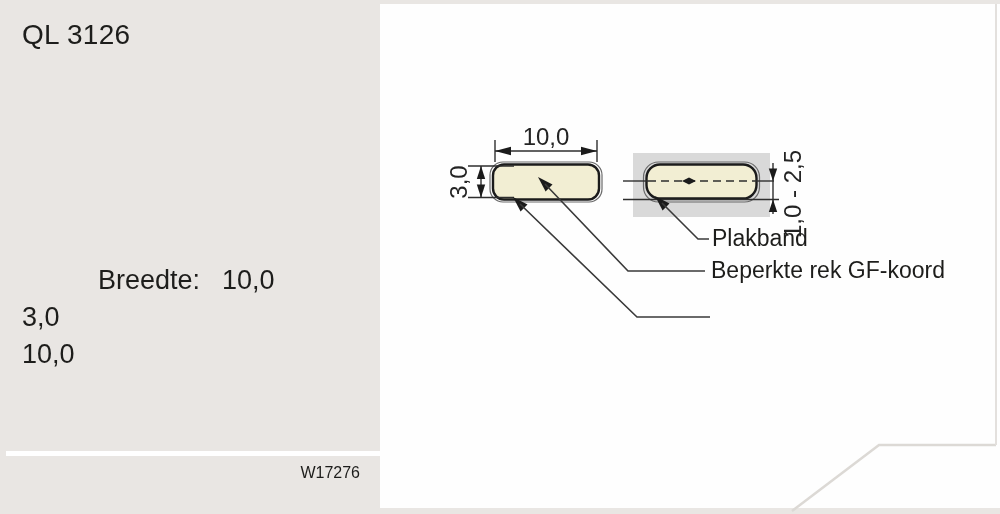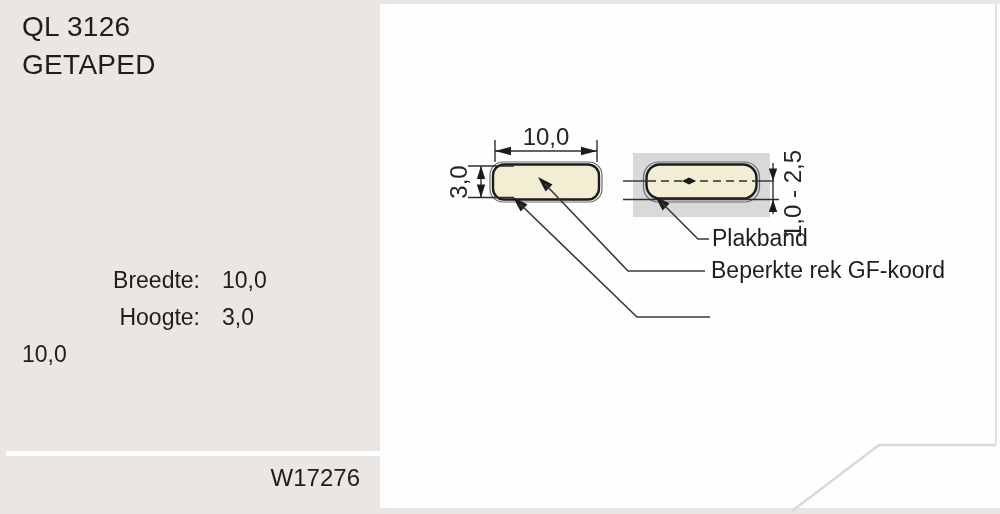--- a/index.html
+++ b/index.html
@@ -13,62 +13,60 @@
   }
   .white-panel {
     position:absolute; left:380px; top:4px; width:620px; height:504px;
     background:#fefefe;
   }
   .left-panel {
     position:absolute; left:0; top:0; width:380px; height:514px;
     background:#e9e6e3;
   }
   .title-block {
-    position:absolute; left:22px; top:8px;
+    position:absolute; left:22px; top:16px;
     font-size:28px; line-height:38px; letter-spacing:0.3px;
   }
-  .specs { position:absolute; left:0; top:262px; width:380px; font-size:23px; }
+  .specs { position:absolute; left:0; top:262px; width:380px; font-size:27px; }
   .spec-row { display:flex; line-height:37px; }
   .spec-label { width:200px; text-align:right; }
   .spec-value { margin-left:22px; }
   .divider {
     position:absolute; left:6px; top:451px; width:374px; height:5px;
     background:#ffffff;
   }
   .part-number {
     position:absolute; top:464px; left:0; width:360px;
-    text-align:right; font-size:24px;
+    text-align:right; font-size:16px;
   }
   svg.drawing { position:absolute; left:0; top:0; }
   .dim-line  { stroke:#2e2e2e; stroke-width:1.4; fill:none; }
   .lead-line { stroke:#3a3a3a; stroke-width:1.6; fill:none; }
   .arr       { fill:#1b1b1b; stroke:none; }
   .tape-line { fill:none; stroke:#6a6a6a; stroke-width:1.2; }
   .fold      { stroke:#dcd9d5; stroke-width:2.5; fill:none; }
   .dim-text  { font-size:24px; fill:#242424; font-family:"Liberation Sans", sans-serif; }
   .label-text{ font-size:23px; fill:#1d1d1b; font-family:"Liberation Sans", sans-serif; }
 </style>
 </head>
 <body>
 
 <div class="white-panel"></div>
 
 <div class="left-panel">
   <div class="title-block">
     <div>QL 3126</div>
-    <div>GETAPED</div>
   </div>
 
   <div class="specs">
     <div class="spec-row">
       <div class="spec-label">Breedte:</div>
       <div class="spec-value">10,0</div>
     </div>
     <div class="spec-row">
-      <div class="spec-label">Hoogte:</div>
       <div class="spec-value">3,0</div>
     </div>
     <div class="spec-row">
       <div class="spec-value">10,0</div>
     </div>
   </div>
 
   <div class="divider"></div>
   <div class="part-number">W17276</div>
 </div>

